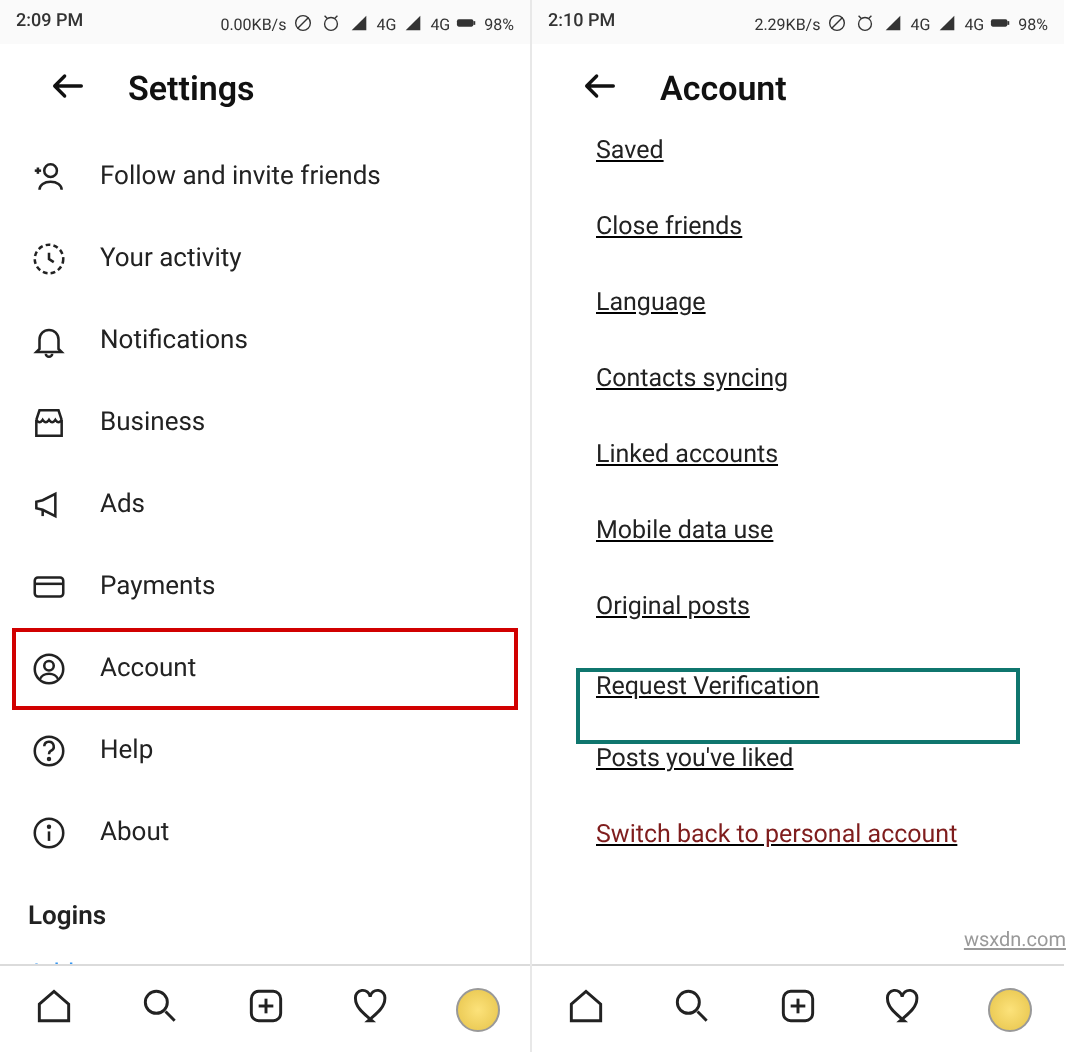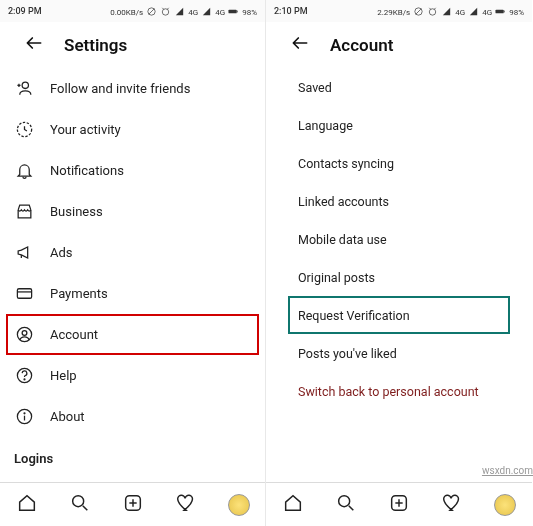--- a/index.html
+++ b/index.html
@@ -16,21 +16,21 @@
 
     .header { height: 46px; display: flex; align-items: center; padding: 0 24px; gap: 20px; }
     .header .back svg { width: 20px; height: 20px; }
     .header .title { font-size: 17px; font-weight: 600; color: #111; }
 
     .list { flex: 1; overflow: hidden; }
     .row { display: flex; align-items: center; height: 41px; padding: 0 14px; gap: 16px; cursor: pointer; }
     .row .icon { width: 20px; display: flex; align-items: center; justify-content: center; }
     .row .icon svg { width: 19px; height: 19px; stroke: #222; stroke-width: 1.6; fill: none; }
     .row .label { font-size: 13px; color: #222; }
-    .row2 { display: flex; align-items: center; height: 38px; padding: 0 32px; cursor: pointer; }
+    .row2 { display: flex; height: 38px; padding: 0 32px; cursor: pointer; text-decoration: underline; }
     .row2 .label { font-size: 12.5px; color: #222; }
     .row2.link .label { color: #7f1d1d; }
     .highlight { border: 2px solid #d10000; margin: 0 6px; padding: 0 6px; }
     .highlight2 { border: 2px solid #0f766e; margin: 0 22px; padding: 0 8px; }
 
     .section-title { font-size: 13px; font-weight: 600; color: #222; padding: 14px 14px 6px; }
     .link-item { font-size: 13px; color: #3897f0; padding: 8px 14px; cursor: pointer; }
 
     .bottomnav { position: absolute; bottom: 0; left: 0; right: 0; height: 44px; background: #fff; border-top: 1px solid #dbdbdb; display: flex; align-items: center; justify-content: space-around; }
     .bottomnav .navbtn svg { width: 22px; height: 22px; stroke: #222; stroke-width: 1.6; fill: none; }
@@ -249,20 +249,23 @@
             <path d="M20 12 H4 M10 6 L4 12 L10 18" stroke="#111" stroke-width="2" fill="none" stroke-linecap="round" stroke-linejoin="round"></path>
           </svg></span>
       <span class="title">Account</span>
     </div>
 
     <div class="list">
       <div class="row2">
           <span class="label">Saved</span>
         </div>
       <div class="row2">
+          <span class="label">Close friends</span>
+        </div>
+      <div class="row2">
           <span class="label">Language</span>
         </div>
       <div class="row2">
           <span class="label">Contacts syncing</span>
         </div>
       <div class="row2">
           <span class="label">Linked accounts</span>
         </div>
       <div class="row2">
           <span class="label">Mobile data use</span>

